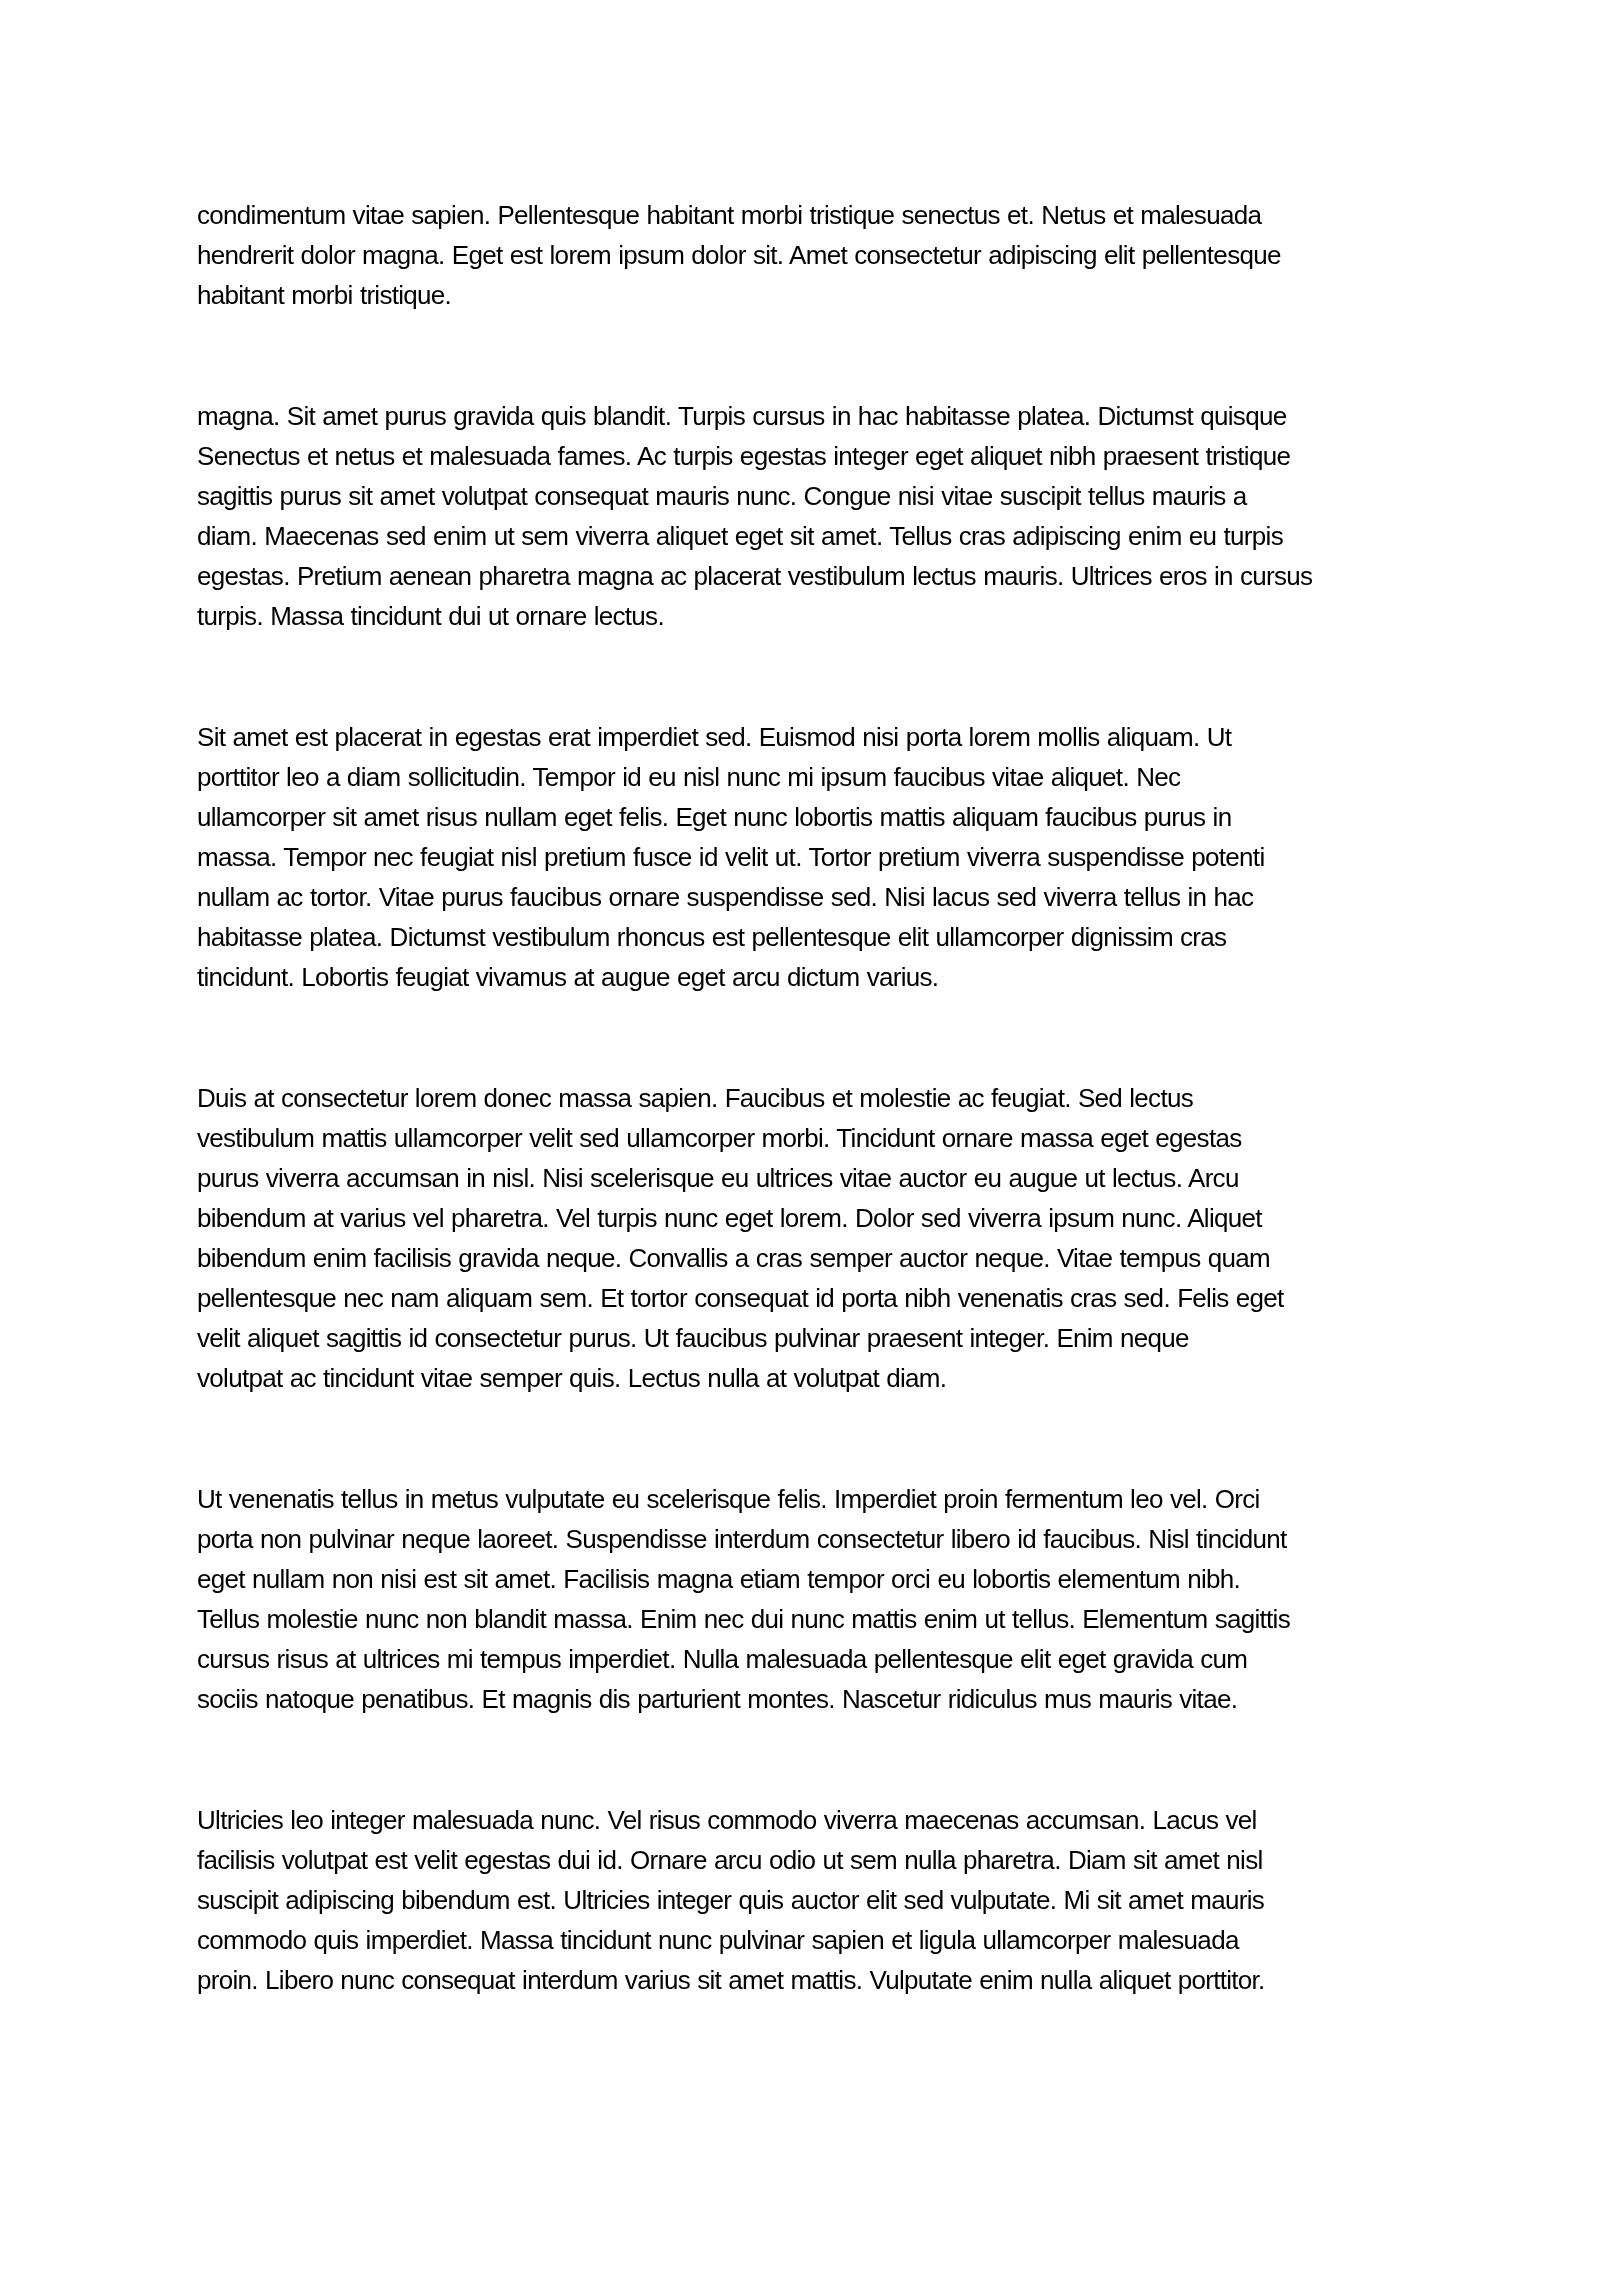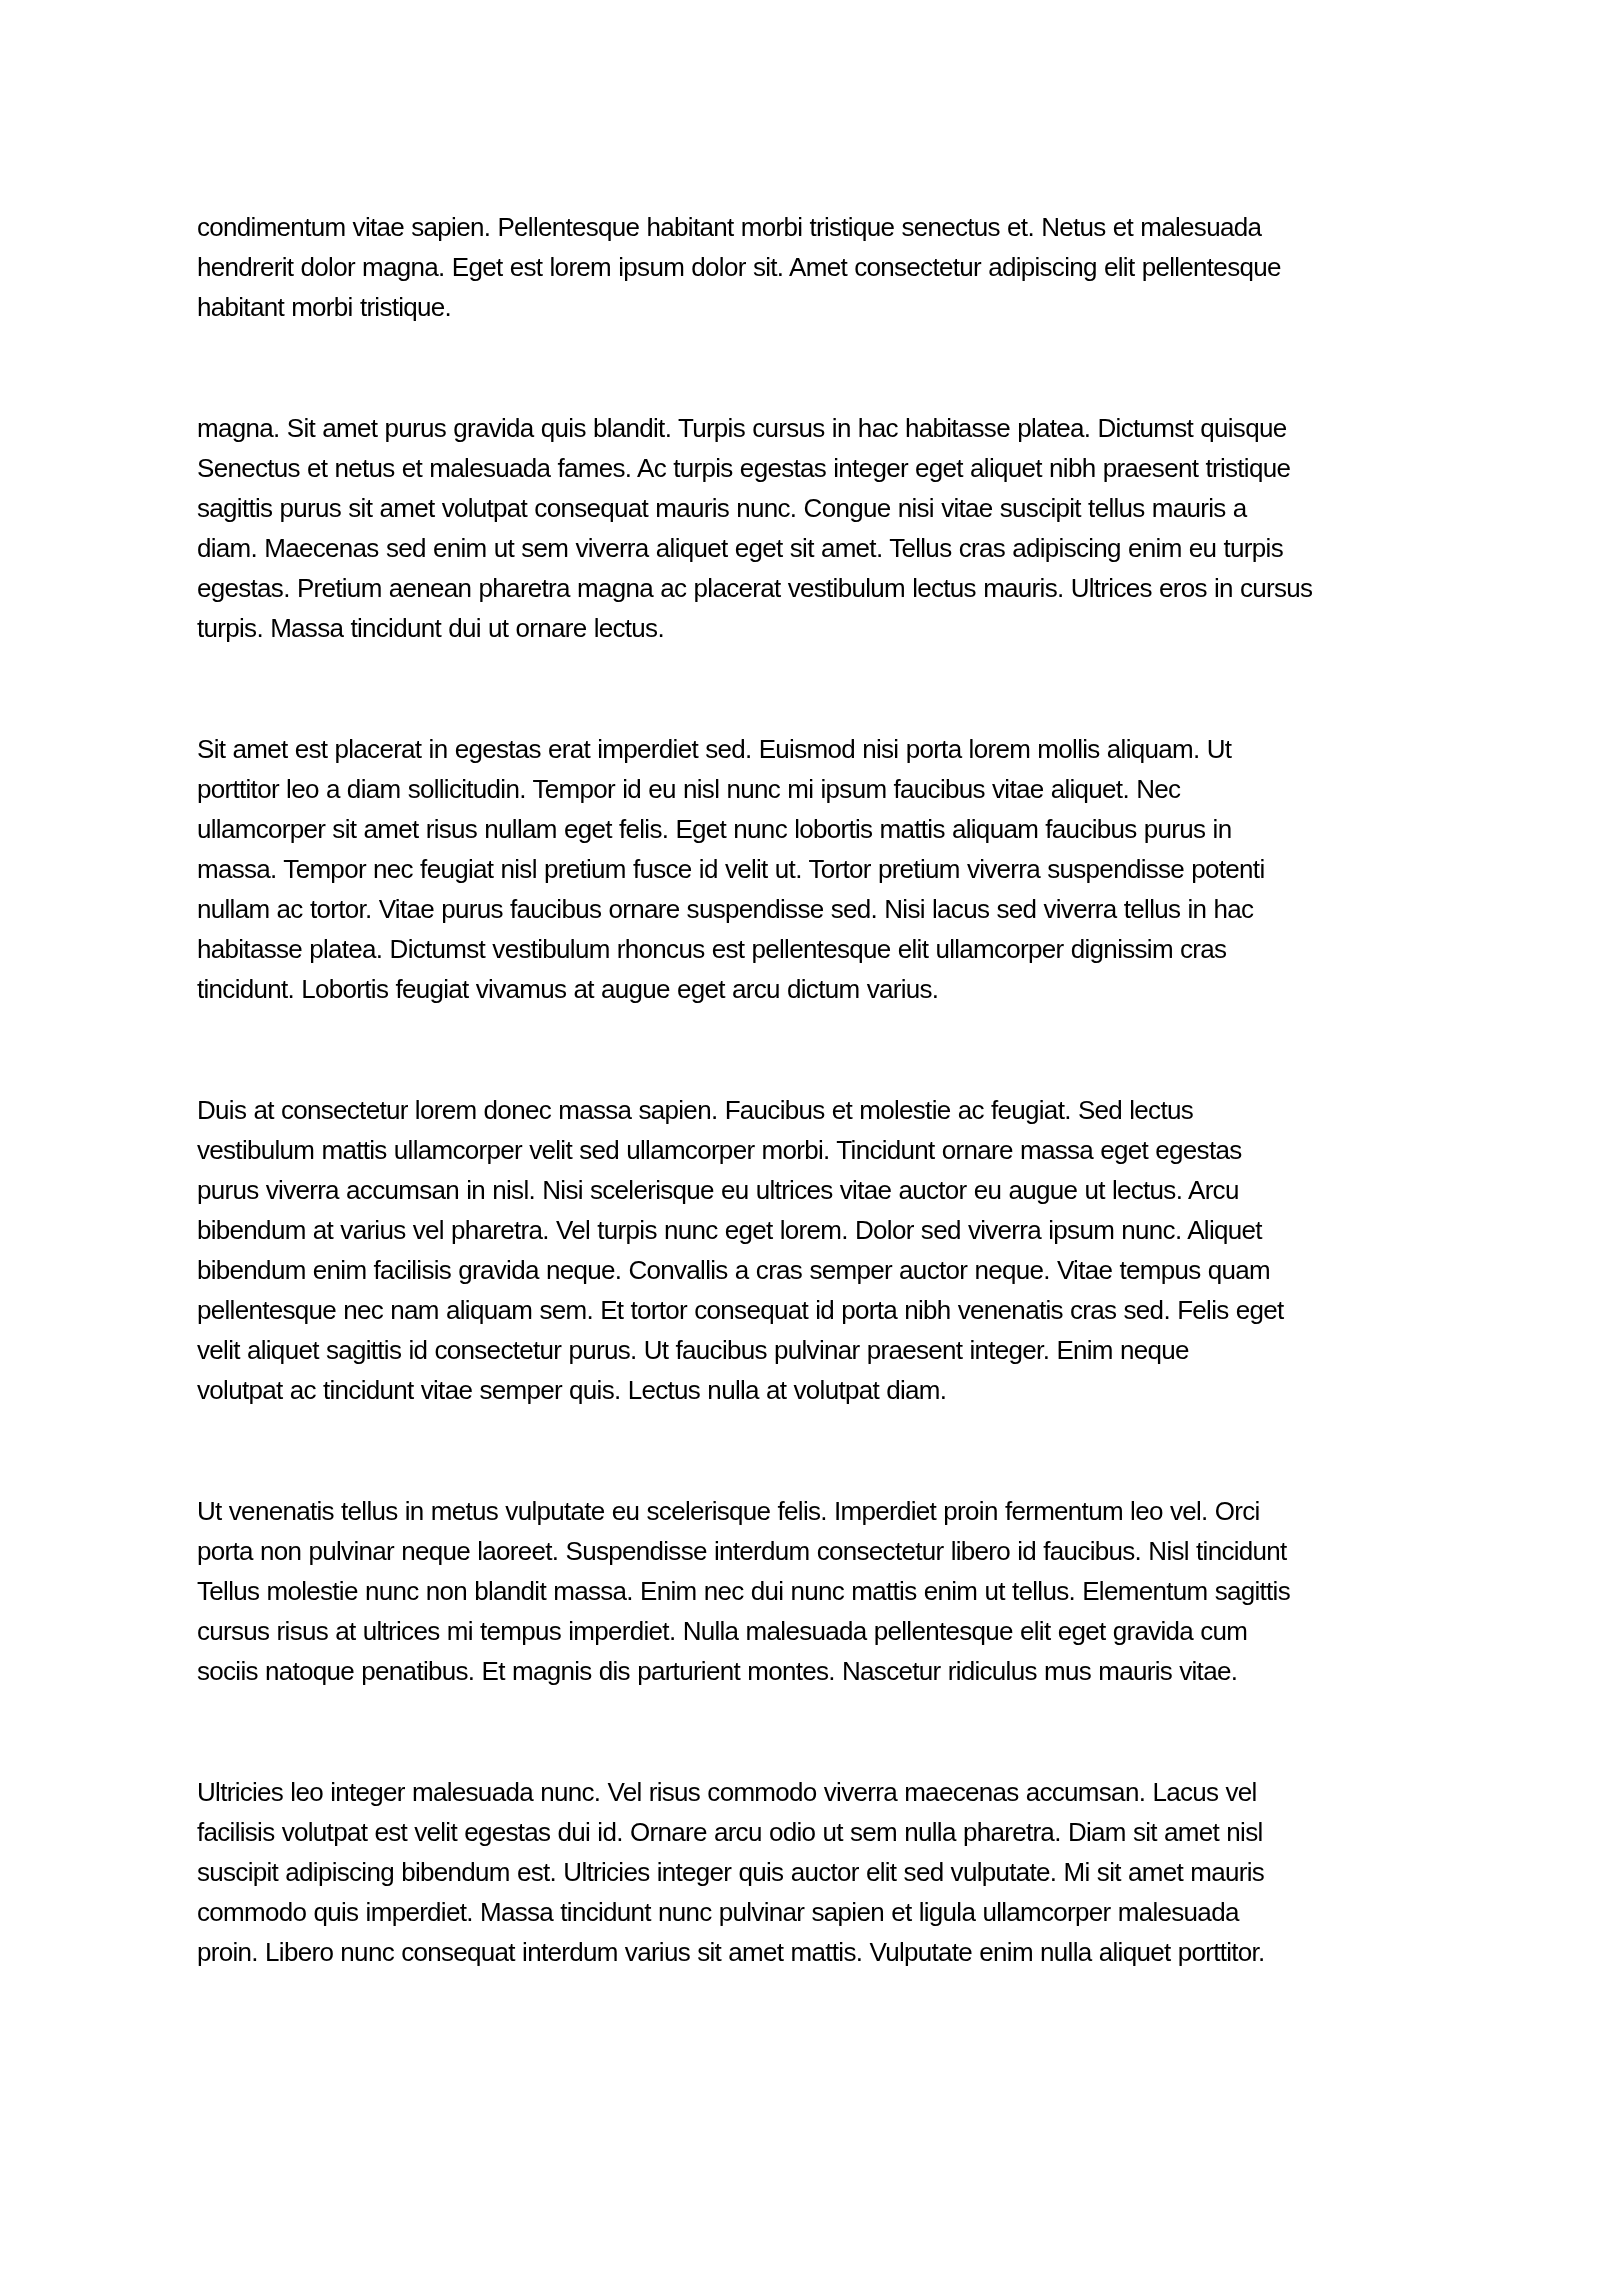--- a/index.html
+++ b/index.html
@@ -9,21 +9,21 @@
   }
   .content {
     position: absolute;
     left: 197px;
     top: 195px;
     width: 1243px;
     font-family: "Liberation Sans", sans-serif;
     font-size: 26px;
     color: #000000;
   }
-  .para { margin: 12px 0 81px 0; }
+  .para { margin: 0 0 81px 0; }
   .line {
     display: block;
     height: 40px;
     line-height: 40px;
     white-space: nowrap;
     letter-spacing: -0.7px;
     word-spacing: 0.7px;
   }
 </style>
 </head>
@@ -64,20 +64,21 @@
       <span class="line">bibendum at varius vel pharetra. Vel turpis nunc eget lorem. Dolor sed viverra ipsum nunc. Aliquet</span>
       <span class="line">bibendum enim facilisis gravida neque. Convallis a cras semper auctor neque. Vitae tempus quam</span>
       <span class="line">pellentesque nec nam aliquam sem. Et tortor consequat id porta nibh venenatis cras sed. Felis eget</span>
       <span class="line">velit aliquet sagittis id consectetur purus. Ut faucibus pulvinar praesent integer. Enim neque</span>
       <span class="line">volutpat ac tincidunt vitae semper quis. Lectus nulla at volutpat diam.</span>
     </div>
 
     <div class="para">
       <span class="line">Ut venenatis tellus in metus vulputate eu scelerisque felis. Imperdiet proin fermentum leo vel. Orci</span>
       <span class="line">porta non pulvinar neque laoreet. Suspendisse interdum consectetur libero id faucibus. Nisl tincidunt</span>
+      <span class="line">eget nullam non nisi est sit amet. Facilisis magna etiam tempor orci eu lobortis elementum nibh.</span>
       <span class="line">Tellus molestie nunc non blandit massa. Enim nec dui nunc mattis enim ut tellus. Elementum sagittis</span>
       <span class="line">cursus risus at ultrices mi tempus imperdiet. Nulla malesuada pellentesque elit eget gravida cum</span>
       <span class="line">sociis natoque penatibus. Et magnis dis parturient montes. Nascetur ridiculus mus mauris vitae.</span>
     </div>
 
     <div class="para">
       <span class="line">Ultricies leo integer malesuada nunc. Vel risus commodo viverra maecenas accumsan. Lacus vel</span>
       <span class="line">facilisis volutpat est velit egestas dui id. Ornare arcu odio ut sem nulla pharetra. Diam sit amet nisl</span>
       <span class="line">suscipit adipiscing bibendum est. Ultricies integer quis auctor elit sed vulputate. Mi sit amet mauris</span>
       <span class="line">commodo quis imperdiet. Massa tincidunt nunc pulvinar sapien et ligula ullamcorper malesuada</span>

